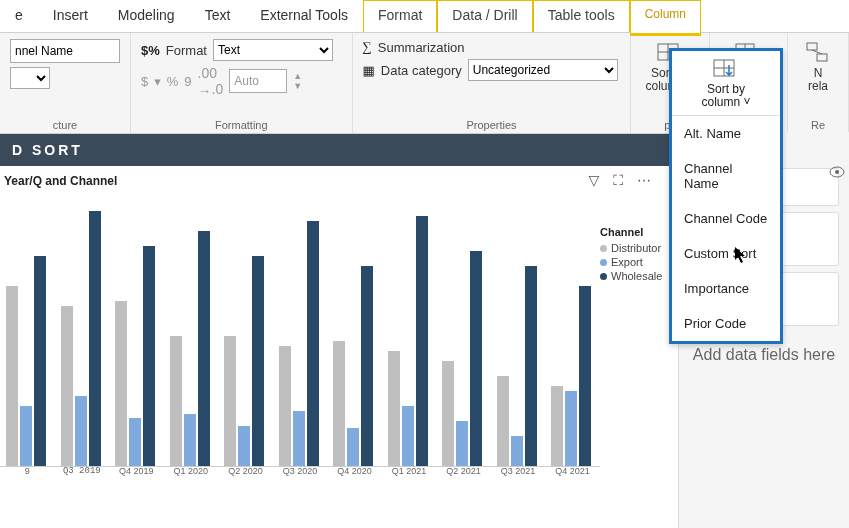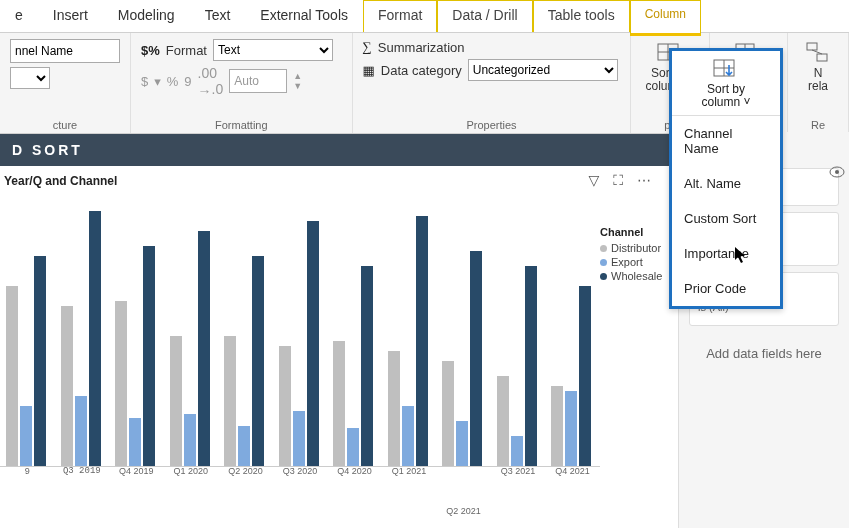--- a/index.html
+++ b/index.html
@@ -35,21 +35,21 @@
   .bar.w{background:#284a68}
   .xlabels{position:absolute;left:0;top:260px;width:600px;display:flex}
   .xl{font-size:9px;color:#666;text-align:center}
   .legend{position:absolute;left:600px;top:60px;font-size:11px;color:#444}
   .legend .t{font-weight:600;margin-bottom:4px;color:#222}
   .legend .row{display:flex;align-items:center;gap:4px;margin-bottom:2px}
   .swatch{width:7px;height:7px;border-radius:50%}
   .rightpane{position:absolute;right:0;top:132px;width:170px;height:396px;background:#f5f5f5;border-left:1px solid #ddd;padding-top:30px}
   .slot{margin:6px 10px;padding:10px 8px;background:#fff;border:1px solid #ddd;border-radius:3px;font-size:12px;color:#333;line-height:16px}
   .slot .sub{color:#666;font-size:11px}
-  .adddata{text-align:center;font-size:13px;color:#666;margin-top:20px}
+  .adddata{text-align:center;font-size:16px;color:#666;margin-top:20px}
   .icon-eye{position:absolute;right:6px;top:164px}
 </style>
 </head>
 <body>
 
 <div class="tabs" id="tabs">
     <div class="tab">e</div>
     <div class="tab">Insert</div>
     <div class="tab">Modeling</div>
     <div class="tab">Text</div>
@@ -147,22 +147,23 @@
   <div class="toprow">
     <svg width="28" height="24">
         <rect x="2" y="3" width="20" height="16" fill="none" stroke="#6a6a6a"></rect>
         <line x1="2" y1="11" x2="22" y2="11" stroke="#6a6a6a"></line>
         <line x1="12" y1="3" x2="12" y2="19" stroke="#6a6a6a"></line>
         <path d="M17 8 L17 18 M14 15 L17 18 L20 15" fill="none" stroke="#2e7bd6" stroke-width="1.6"></path>
       </svg>
   </div>
   <div class="lab2"><span>Sort by</span><br><span>column</span> ˅</div>
   <div id="sortmenu">
+      <div class="menuitem">Alt. Name</div>
       <div class="menuitem">Channel Name</div>
-      <div class="menuitem">Alt. Name</div>
+      <div class="menuitem">Channel Code</div>
       <div class="menuitem">Custom Sort</div>
       <div class="menuitem">Importance</div>
       <div class="menuitem">Prior Code</div>
     </div>
 </div>
 
 <svg class="cursor" width="18" height="18">
     <path d="M1 1 L1 14 L4 11 L7 17 L9 16 L6 10 L11 10 Z" fill="#000"></path>
   </svg>
 
@@ -235,21 +236,21 @@
       </div>
     <div class="xlabels" id="xlabels">
         <div class="xl" style="width: 54.5455px;">9</div>
         <div class="xl" style="width: 54.5455px; font-family: Liberation Mono, monospace;">Q3 2019</div>
         <div class="xl" style="width: 54.5455px;">Q4 2019</div>
         <div class="xl" style="width: 54.5455px;">Q1 2020</div>
         <div class="xl" style="width: 54.5455px;">Q2 2020</div>
         <div class="xl" style="width: 54.5455px;">Q3 2020</div>
         <div class="xl" style="width: 54.5455px;">Q4 2020</div>
         <div class="xl" style="width: 54.5455px;">Q1 2021</div>
-        <div class="xl" style="width: 54.5455px; margin-top: 40px;">Q2 2021</div>
+        <div class="xl" style="width: 54.5455px;">Q2 2021</div>
         <div class="xl" style="width: 54.5455px;">Q3 2021</div>
         <div class="xl" style="width: 54.5455px;">Q4 2021</div>
       </div>
   </div>
   <div class="legend">
     <div class="t">Channel</div>
     <div id="legenditems">
         <div class="row">
           <span class="swatch" style="background:#bfbfbf"></span>
           <span>Distributor</span>

